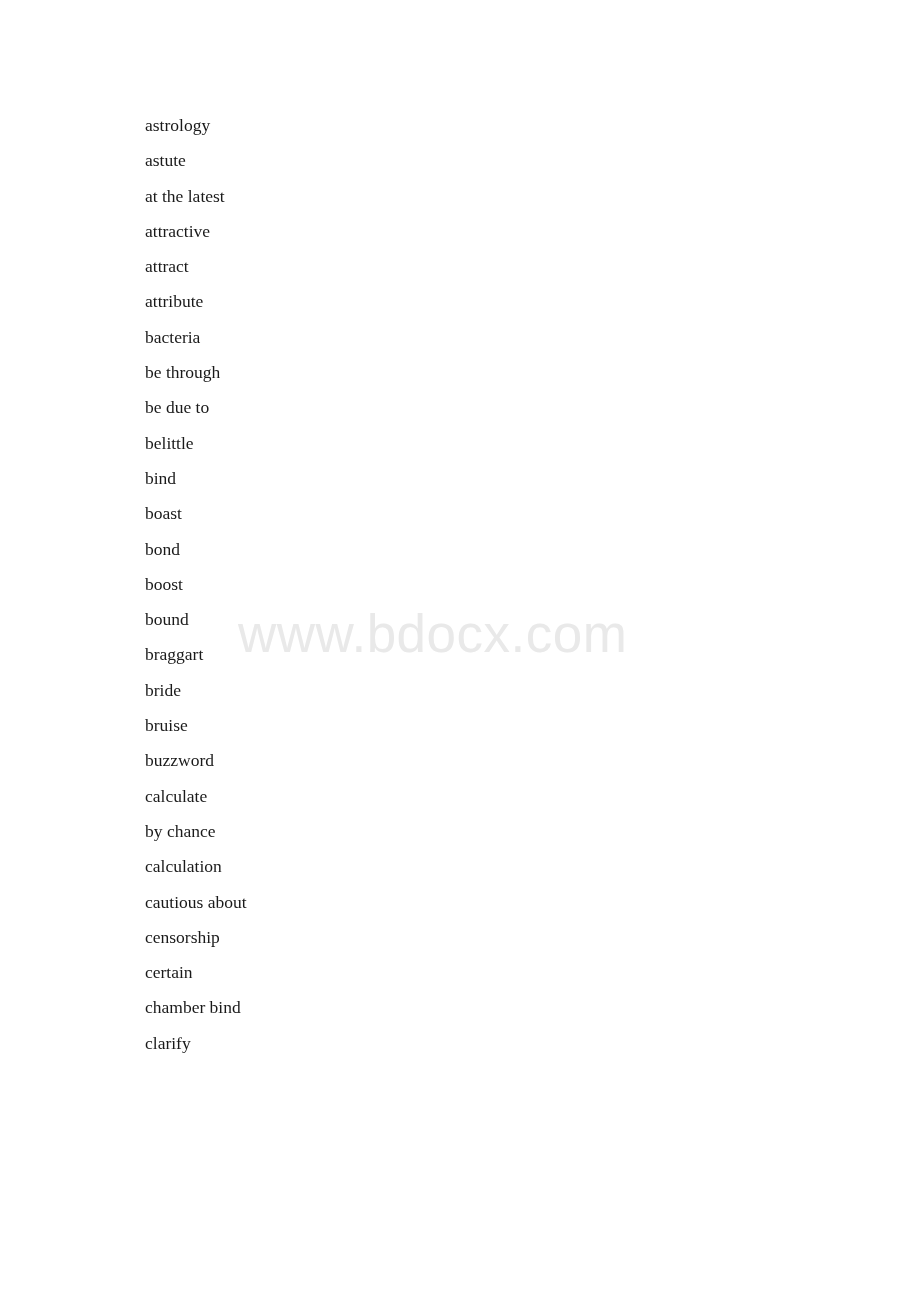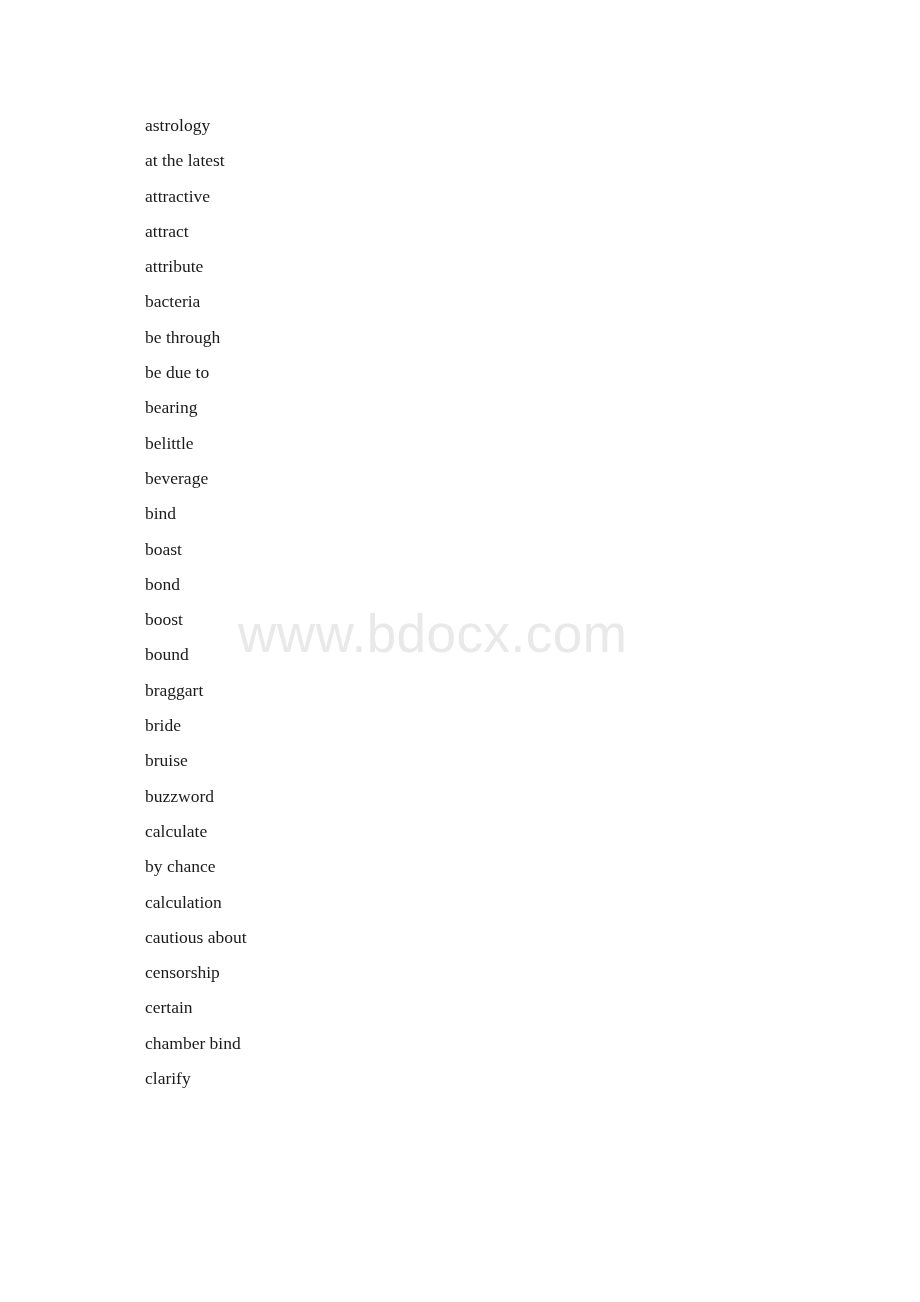--- a/index.html
+++ b/index.html
@@ -61,30 +61,29 @@
 </style>
 </head>
 <body>
 
 <div class="page">
 
   <div class="watermark">www.bdocx.com</div>
 
   <ul class="word-list">
       <li class="word-item">astrology</li>
+      <li class="word-item">astute</li>
       <li class="word-item">at the latest</li>
       <li class="word-item">attractive</li>
       <li class="word-item">attract</li>
       <li class="word-item">attribute</li>
       <li class="word-item">bacteria</li>
       <li class="word-item">be through</li>
       <li class="word-item">be due to</li>
-      <li class="word-item">bearing</li>
       <li class="word-item">belittle</li>
-      <li class="word-item">beverage</li>
       <li class="word-item">bind</li>
       <li class="word-item">boast</li>
       <li class="word-item">bond</li>
       <li class="word-item">boost</li>
       <li class="word-item">bound</li>
       <li class="word-item">braggart</li>
       <li class="word-item">bride</li>
       <li class="word-item">bruise</li>
       <li class="word-item">buzzword</li>
       <li class="word-item">calculate</li>

